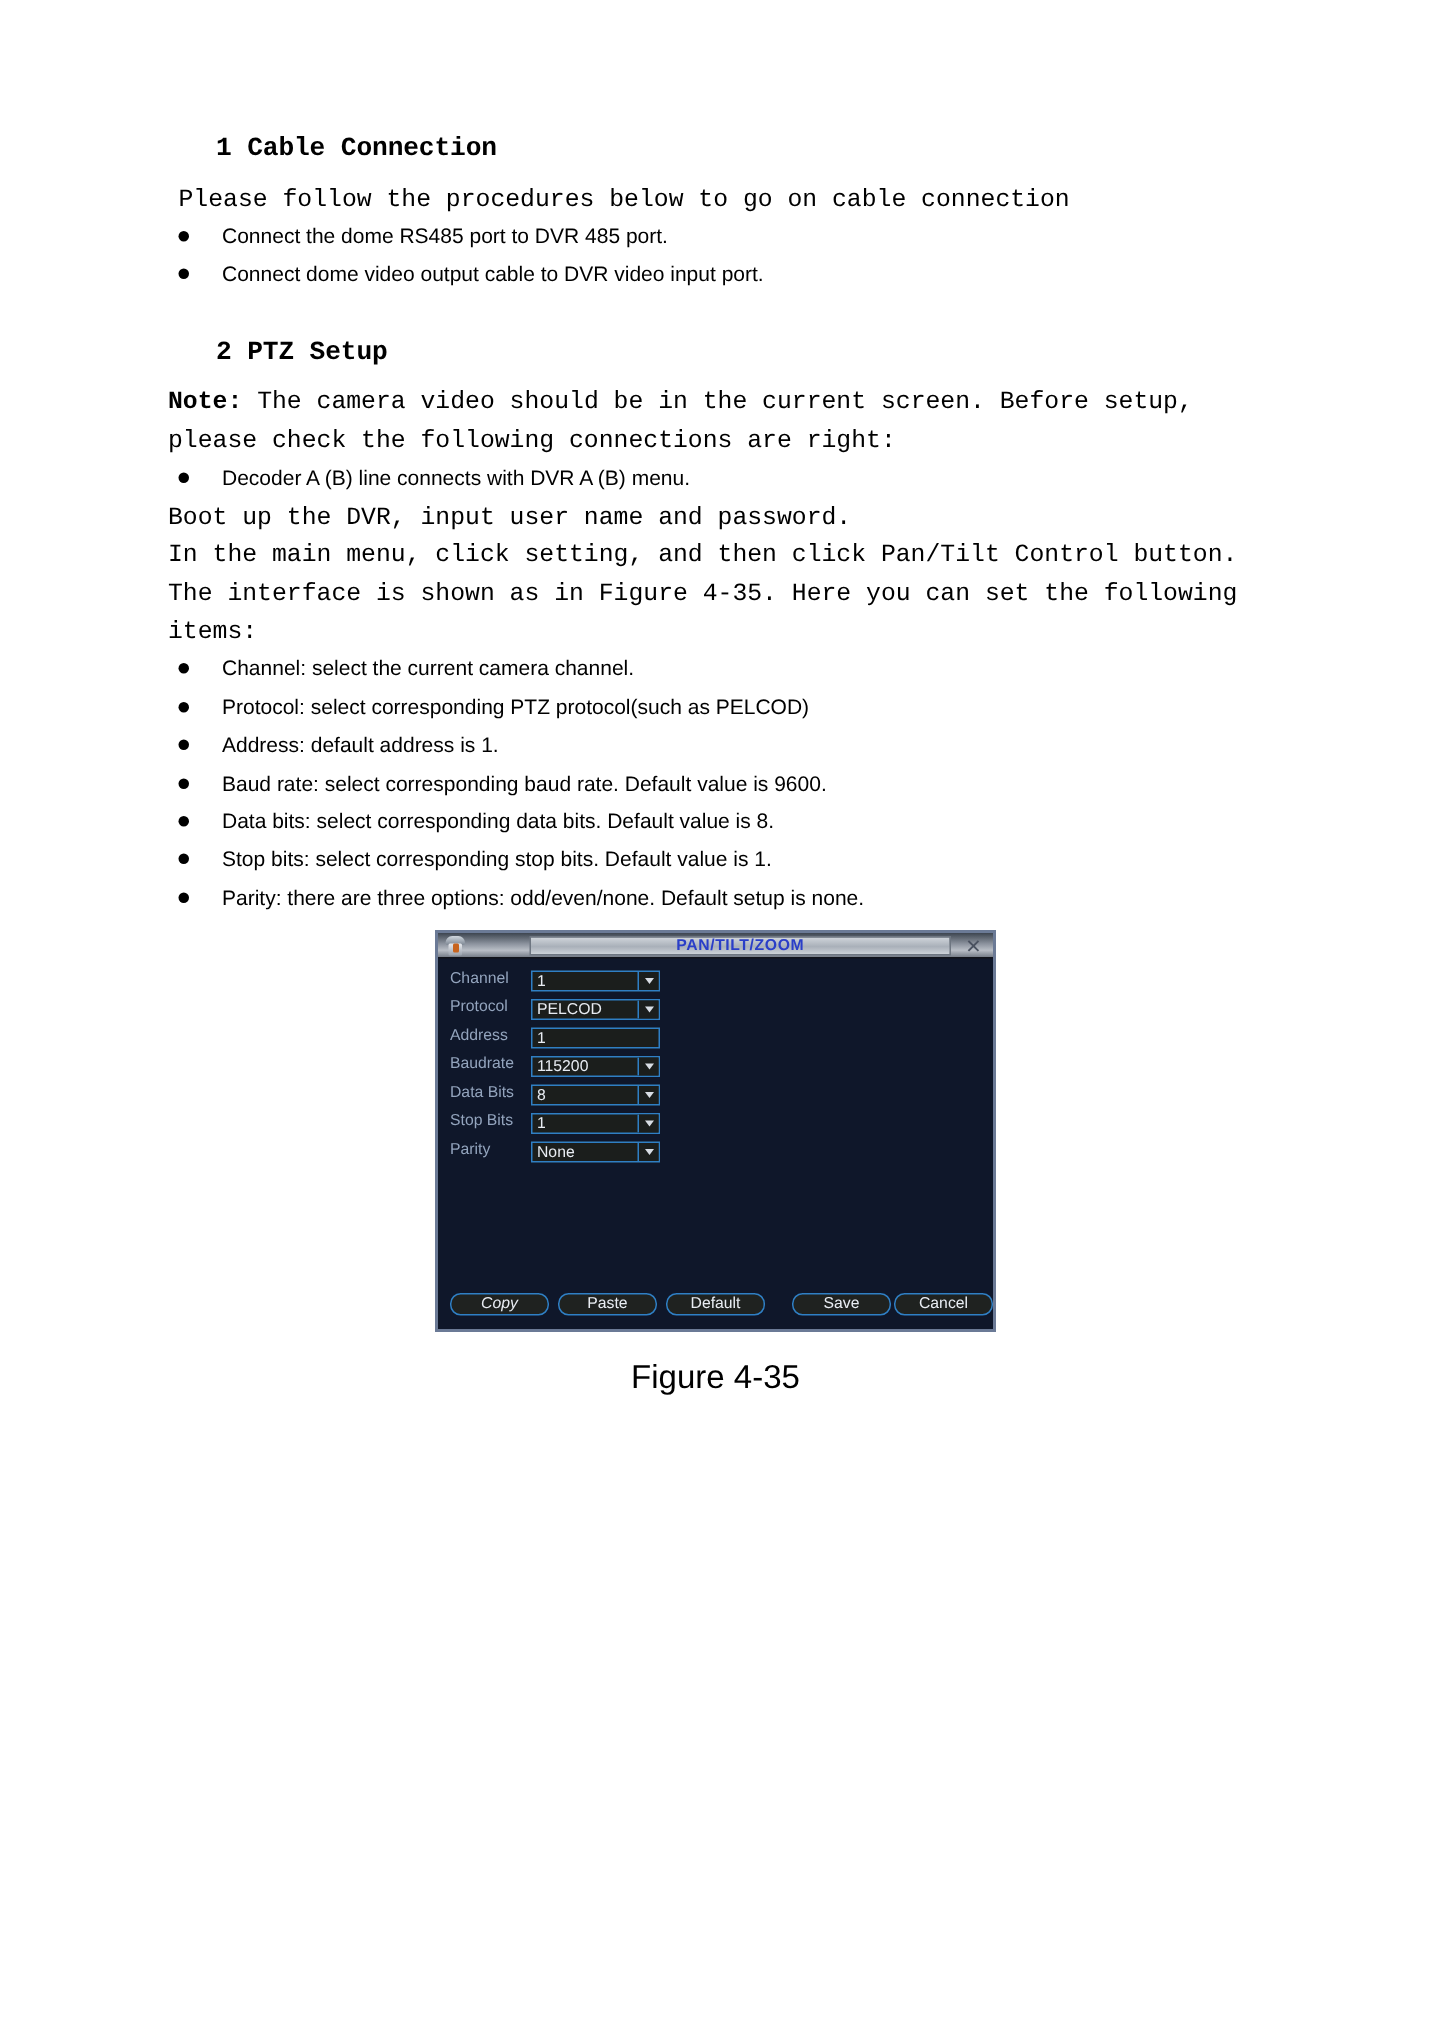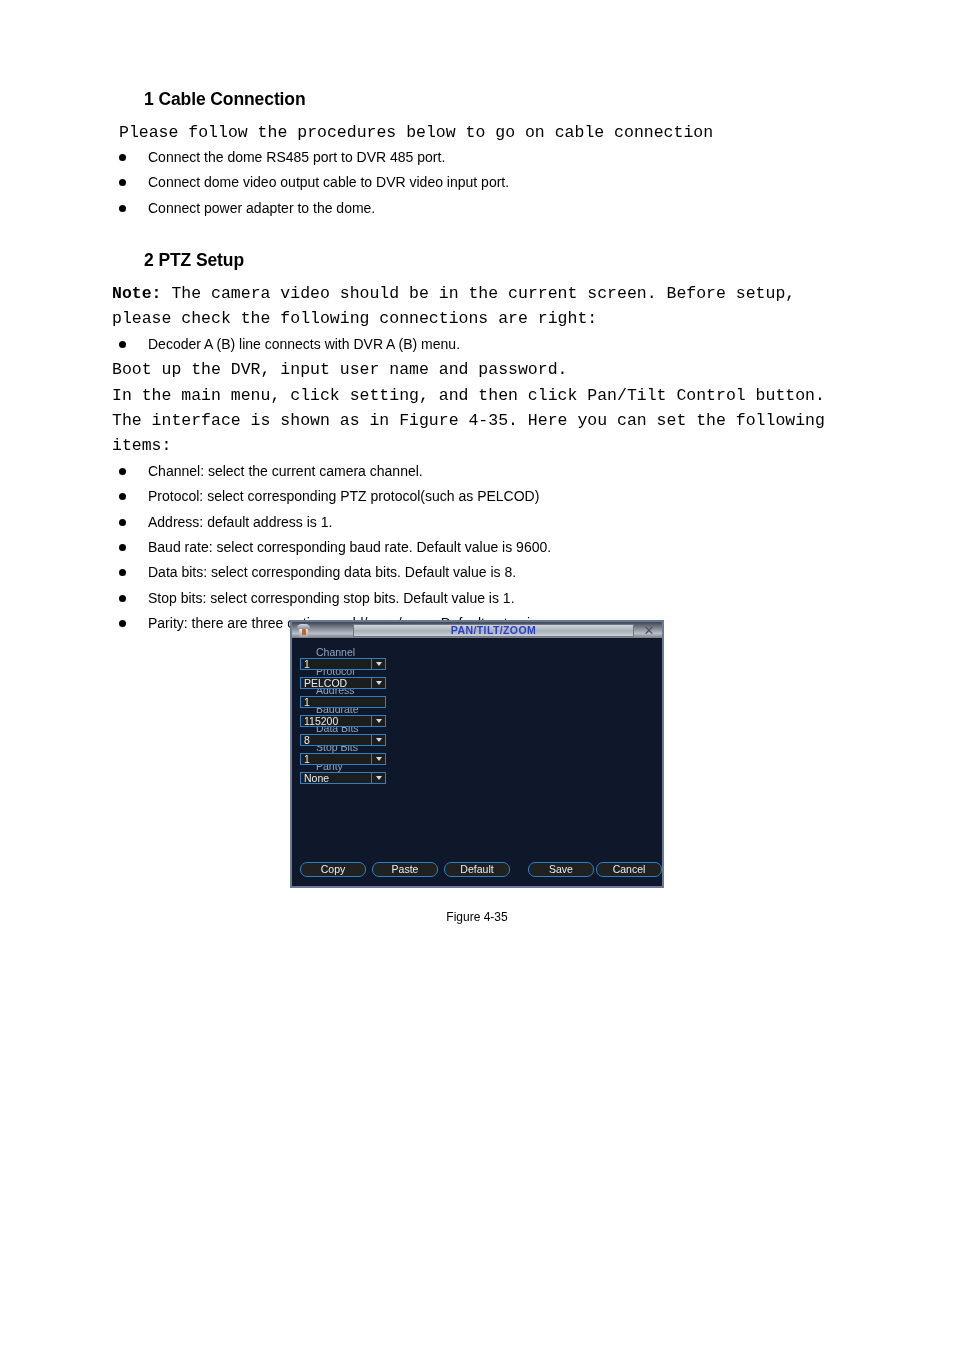--- a/index.html
+++ b/index.html
@@ -31,20 +31,21 @@
     width: 740px;
   }
 
   h2.section-heading {
     font-size: 17.5px;
     font-weight: bold;
     margin: 0 0 0 32px;
     padding: 0;
     line-height: 1.35;
     letter-spacing: -0.1px;
+    font-family: Liberation Mono, monospace;
   }
 
   .para {
     font-size: 16.5px;
     line-height: 25.4px;
     margin: 0;
     padding: 0;
     font-family: Liberation Mono, monospace;
   }
   .para.lead {
@@ -174,24 +175,22 @@
     height: 249px;
   }
 
   .form-rows {
     position: absolute;
     left: 8px;
     top: 8px;
   }
   .frow {
     display: flex;
-    align-items: center;
     height: 13px;
     margin-bottom: 6px;
-    flex-direction: column;
   }
   .flabel {
     width: 54px;
     font-size: 10.5px;
     color: #93a4bd;
     line-height: 1;
     flex: 0 0 auto;
   }
   .fctl {
     position: relative;
@@ -246,33 +245,33 @@
     border-radius: 7px;
     background: #1f2220;
     color: #e9edf3;
     font-size: 10.5px;
     line-height: 13px;
     text-align: center;
     box-sizing: border-box;
     cursor: pointer;
     font-family: "Liberation Sans", sans-serif;
   }
-  .btn-copy    { left: 0px;   width: 66px; }
+  .btn-copy    { left: 0px;   width: 66px; font-style: italic; }
   .btn-paste   { left: 72px;  width: 66px; text-align: center; }
   .btn-default { left: 144px; width: 66px; }
   .btn-save    { left: 228px; width: 66px; }
   .btn-cancel  { left: 296px; width: 66px; }
 
   .fig-caption {
     position: absolute;
     left: 0;
     top: 905px;
     width: 954px;
     text-align: center;
-    font-size: 12px;
+    font-size: 22px;
     line-height: 25px;
   }
 
   .doc-tail {
     position: absolute;
     left: 112px;
     top: 943px;
     width: 740px;
   }
 </style>
@@ -283,21 +282,20 @@
 
   <div class="doc-body">
 
     <h2 class="section-heading">1 Cable Connection</h2>
     <div class="spacer-sm"></div>
     <p class="para lead">Please follow the procedures below to go on cable connection</p>
 
     <ul class="bullets">
       <li><span class="dot"></span><span>Connect the dome RS485 port to DVR 485 port.</span></li>
       <li><span class="dot"></span><span>Connect dome video output cable to DVR video input port.</span></li>
-      <li><span class="dot"></span><span>Connect power adapter to the dome.</span></li>
     </ul>
 
     <div class="spacer-lg"></div>
 
     <h2 class="section-heading">2 PTZ Setup</h2>
     <div class="spacer-sm"></div>
 
     <p class="para"><span class="bold">Note:</span><span> The camera video should be in the current screen. Before setup, please check the following connections are right:</span></p>
 
     <ul class="bullets">

